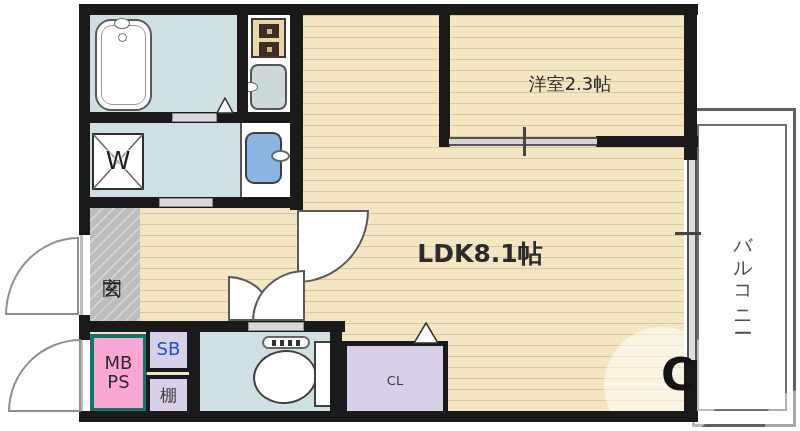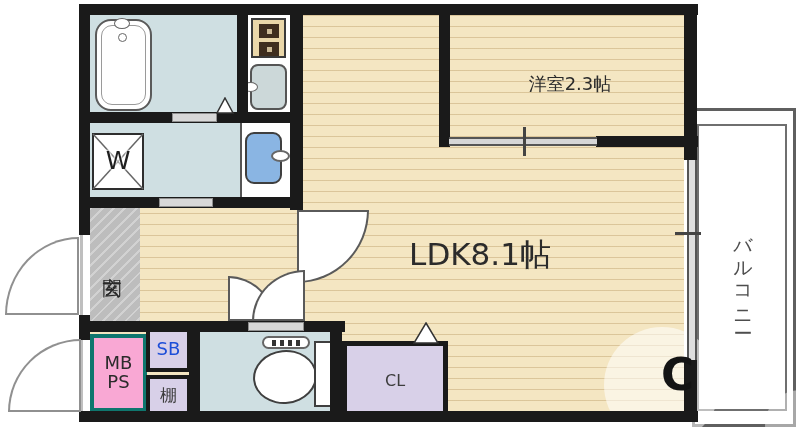--- a/index.html
+++ b/index.html
@@ -73,21 +73,21 @@
       <div>MB</div>
       <div>PS</div>
     </div>
   </div>
   <div class="abs storage lbl" style="left:146px;top:327px;width:45px;height:45px;z-index:4;font-size:18px;color:#1d4ed8;">
     <span>SB</span>
   </div>
   <div class="abs storage lbl" style="left:146px;top:375px;width:45px;height:41px;z-index:4;font-size:17px;color:#3d3d3d;">
     <span>棚</span>
   </div>
-  <div class="abs storage lbl" style="left:342px;top:341px;width:106px;height:80px;border-width:5px;z-index:4;font-size:16px;color:#3d3d3d;">
+  <div class="abs storage lbl" style="left:342px;top:341px;width:106px;height:80px;border-width:5px;z-index:4;font-size:13px;color:#3d3d3d;">
     <span>CL</span>
   </div>
 
   <div class="abs wm-circle" style="left:604px;top:327px;width:116px;height:116px;background:rgba(255,255,255,.55);"></div>
   <div class="abs wm-circle" style="left:765px;top:390px;width:70px;height:70px;background:rgba(255,255,255,.45);"></div>
 
   <div class="abs wall" style="left:79px;top:4px;width:619px;height:11px;"></div>
   <div class="abs wall" style="left:79px;top:411px;width:619px;height:11px;"></div>
   <div class="abs wall" style="left:79px;top:4px;width:11px;height:231px;"></div>
   <div class="abs wall" style="left:79px;top:315px;width:11px;height:25px;"></div>
@@ -153,19 +153,19 @@
   <div class="abs fix oval" style="left:271px;top:150px;width:19px;height:12px;border-width:2px;z-index:3;"></div>
   <div class="abs fix bowl" style="left:253px;top:350px;width:64px;height:54px;"></div>
   <div class="abs fix tank" style="left:314px;top:341px;width:18px;height:66px;"></div>
   <div class="abs fix btns" style="left:262px;top:336px;width:48px;height:13px;">
       <b></b>
       <b></b>
       <b></b>
       <b></b>
     </div>
 
-  <div class="abs lbl" style="left:380px;top:239px;width:200px;height:30px;font-size:31px;">LDK8.1帖</div>
+  <div class="abs lbl" style="left:380px;top:239px;width:200px;height:30px;font-size:25px;font-weight:bold;">LDK8.1帖</div>
   <div class="abs lbl" style="left:480px;top:70px;width:180px;height:28px;font-size:18px;">洋室2.3帖</div>
   <div class="abs lbl vtext" style="left:98px;top:232px;width:28px;height:66px;font-size:19px;color:#2a2a2a;">玄関</div>
 
   <div class="abs wm-letter" style="left:661px;top:348px;font-size:45px;">C</div>
 
 </div>
 
 </body></html>

